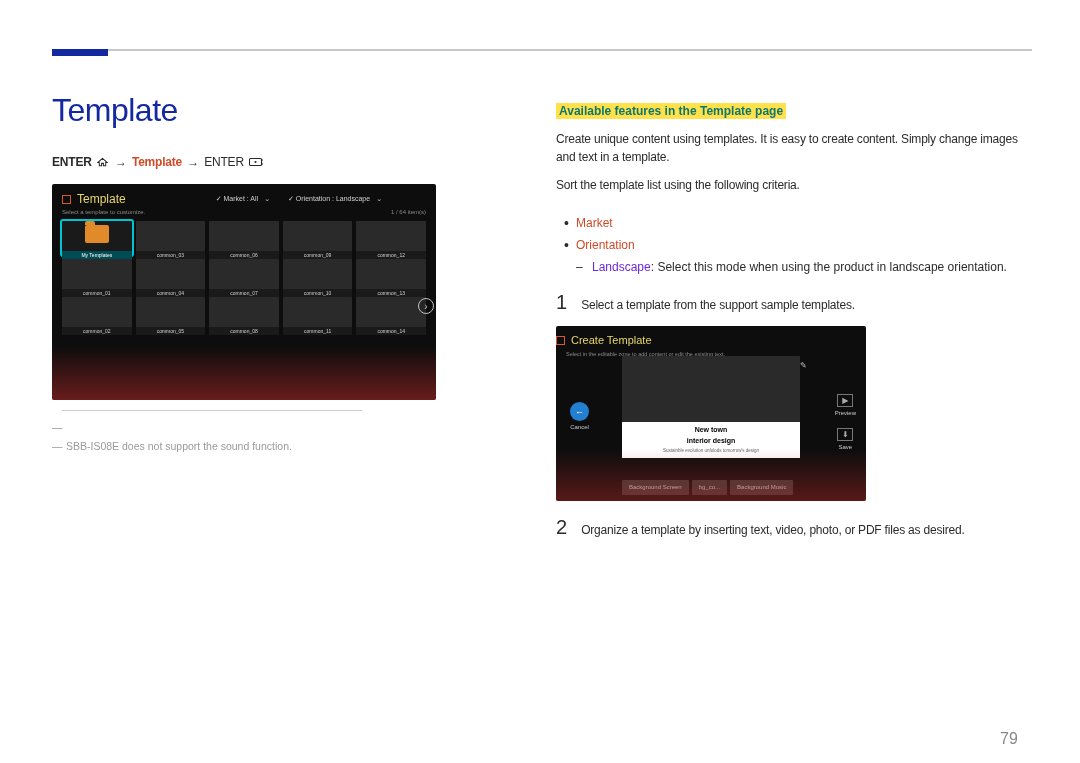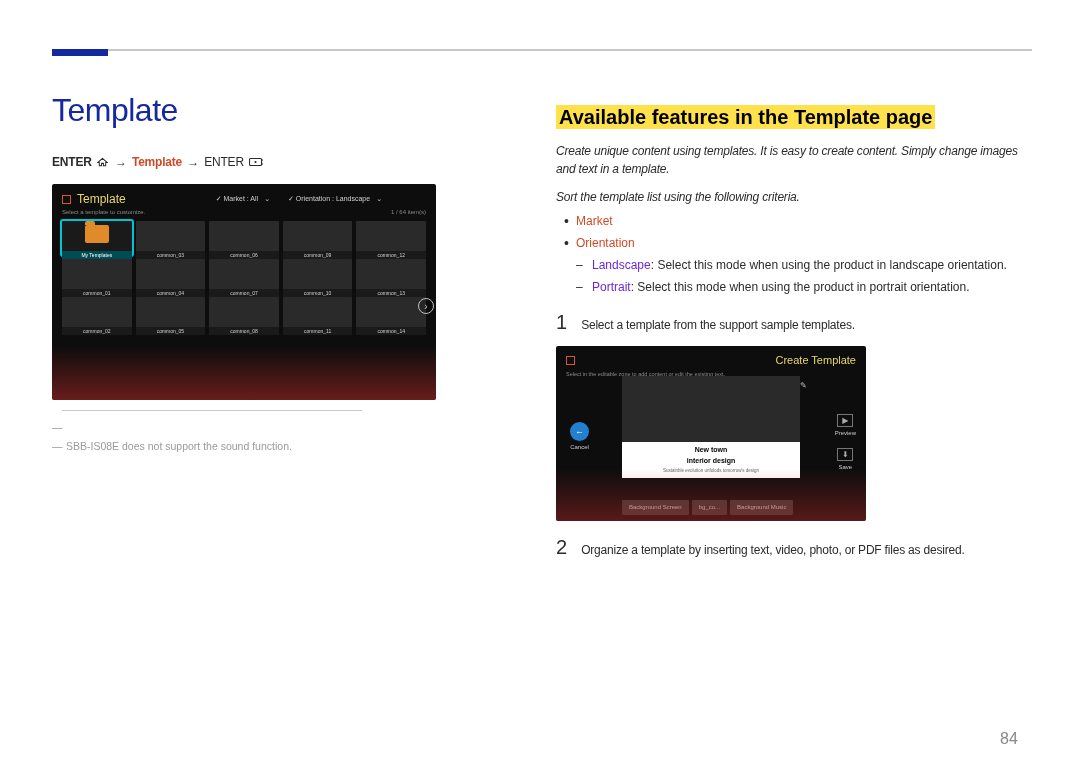--- a/index.html
+++ b/index.html
@@ -179,29 +179,29 @@
   .right-col {
     position: absolute;
     top: 102px;
     left: 556px;
     width: 476px;
     font-size: 12px;
     color: #2b2b2b;
     line-height: 1.5;
   }
   .section-title {
-    font-size: 20px;
+    font-size: 12px;
     font-weight: 700;
-    color: #000000;
+    color: #0f766e;
     background: #ffe24b;
     display: inline;
     padding: 1px 3px;
   }
-  .right-col p { margin-top: 10px; letter-spacing: -0.2px; font-style: italic;}
-  .bullets { list-style: none; margin-top: 6px; }
+  .right-col p { margin-top: 10px; letter-spacing: -0.2px;}
+  .bullets { list-style: none; margin-top: 20px; }
   .bullets > li { padding-left: 20px; position: relative; margin-bottom: 4px;}
   .bullets > li::before {
     content: '•';
     position: absolute;
     left: 8px;
     top: -1px;
     font-size: 14px;
     color: #2b2b2b;
   }
   .bullets .red { color: #ce4b27; }
@@ -223,22 +223,21 @@
     width: 310px;
     height: 175px;
     background: #0d0d0d;
     border-radius: 2px;
     position: relative;
     overflow: hidden;
   }
   .cs-header {
     display: flex;
     align-items: center;
-    padding: 6px 10px 0 10px;
-    justify-content: space-between;
+    padding: 6px 10px 0 0;
   }
   .cs-header .cs-sq {
     width: 9px; height: 9px;
     border: 1.5px solid #d85a2a;
     margin-right: 6px;
   }
   .cs-header .cs-title {
     color: #e8d76a;
     font-size: 11px;
   }
@@ -439,21 +438,20 @@
 <div class="right-col">
   <span class="section-title">Available features in the Template page</span>
   <p>Create unique content using templates. It is easy to create content. Simply change images and text in a template.</p>
   <p>Sort the template list using the following criteria.</p>
   <ul class="bullets">
     <li><span class="red">Market</span></li>
     <li>
       <span class="red">Orientation</span>
       <ul class="sub-list">
         <li><span class="red">Landscape</span><span>: Select this mode when using the product in landscape orientation.</span></li>
-        <li><span class="red">Portrait</span><span>: Select this mode when using the product in portrait orientation.</span></li>
       </ul>
     </li>
   </ul>
 
   <div class="num-step">
     <div class="num">1</div>
     <div class="txt">Select a template from the support sample templates.</div>
   </div>
 
   <div class="create-screenshot">
@@ -491,13 +489,13 @@
     </div>
     <div class="cs-gradient"></div>
   </div>
 
   <div class="num-step">
     <div class="num">2</div>
     <div class="txt">Organize a template by inserting text, video, photo, or PDF files as desired.</div>
   </div>
 </div>
 
-<div class="page-number">84</div>
+<div class="page-number">79</div>
 
 </body></html>

